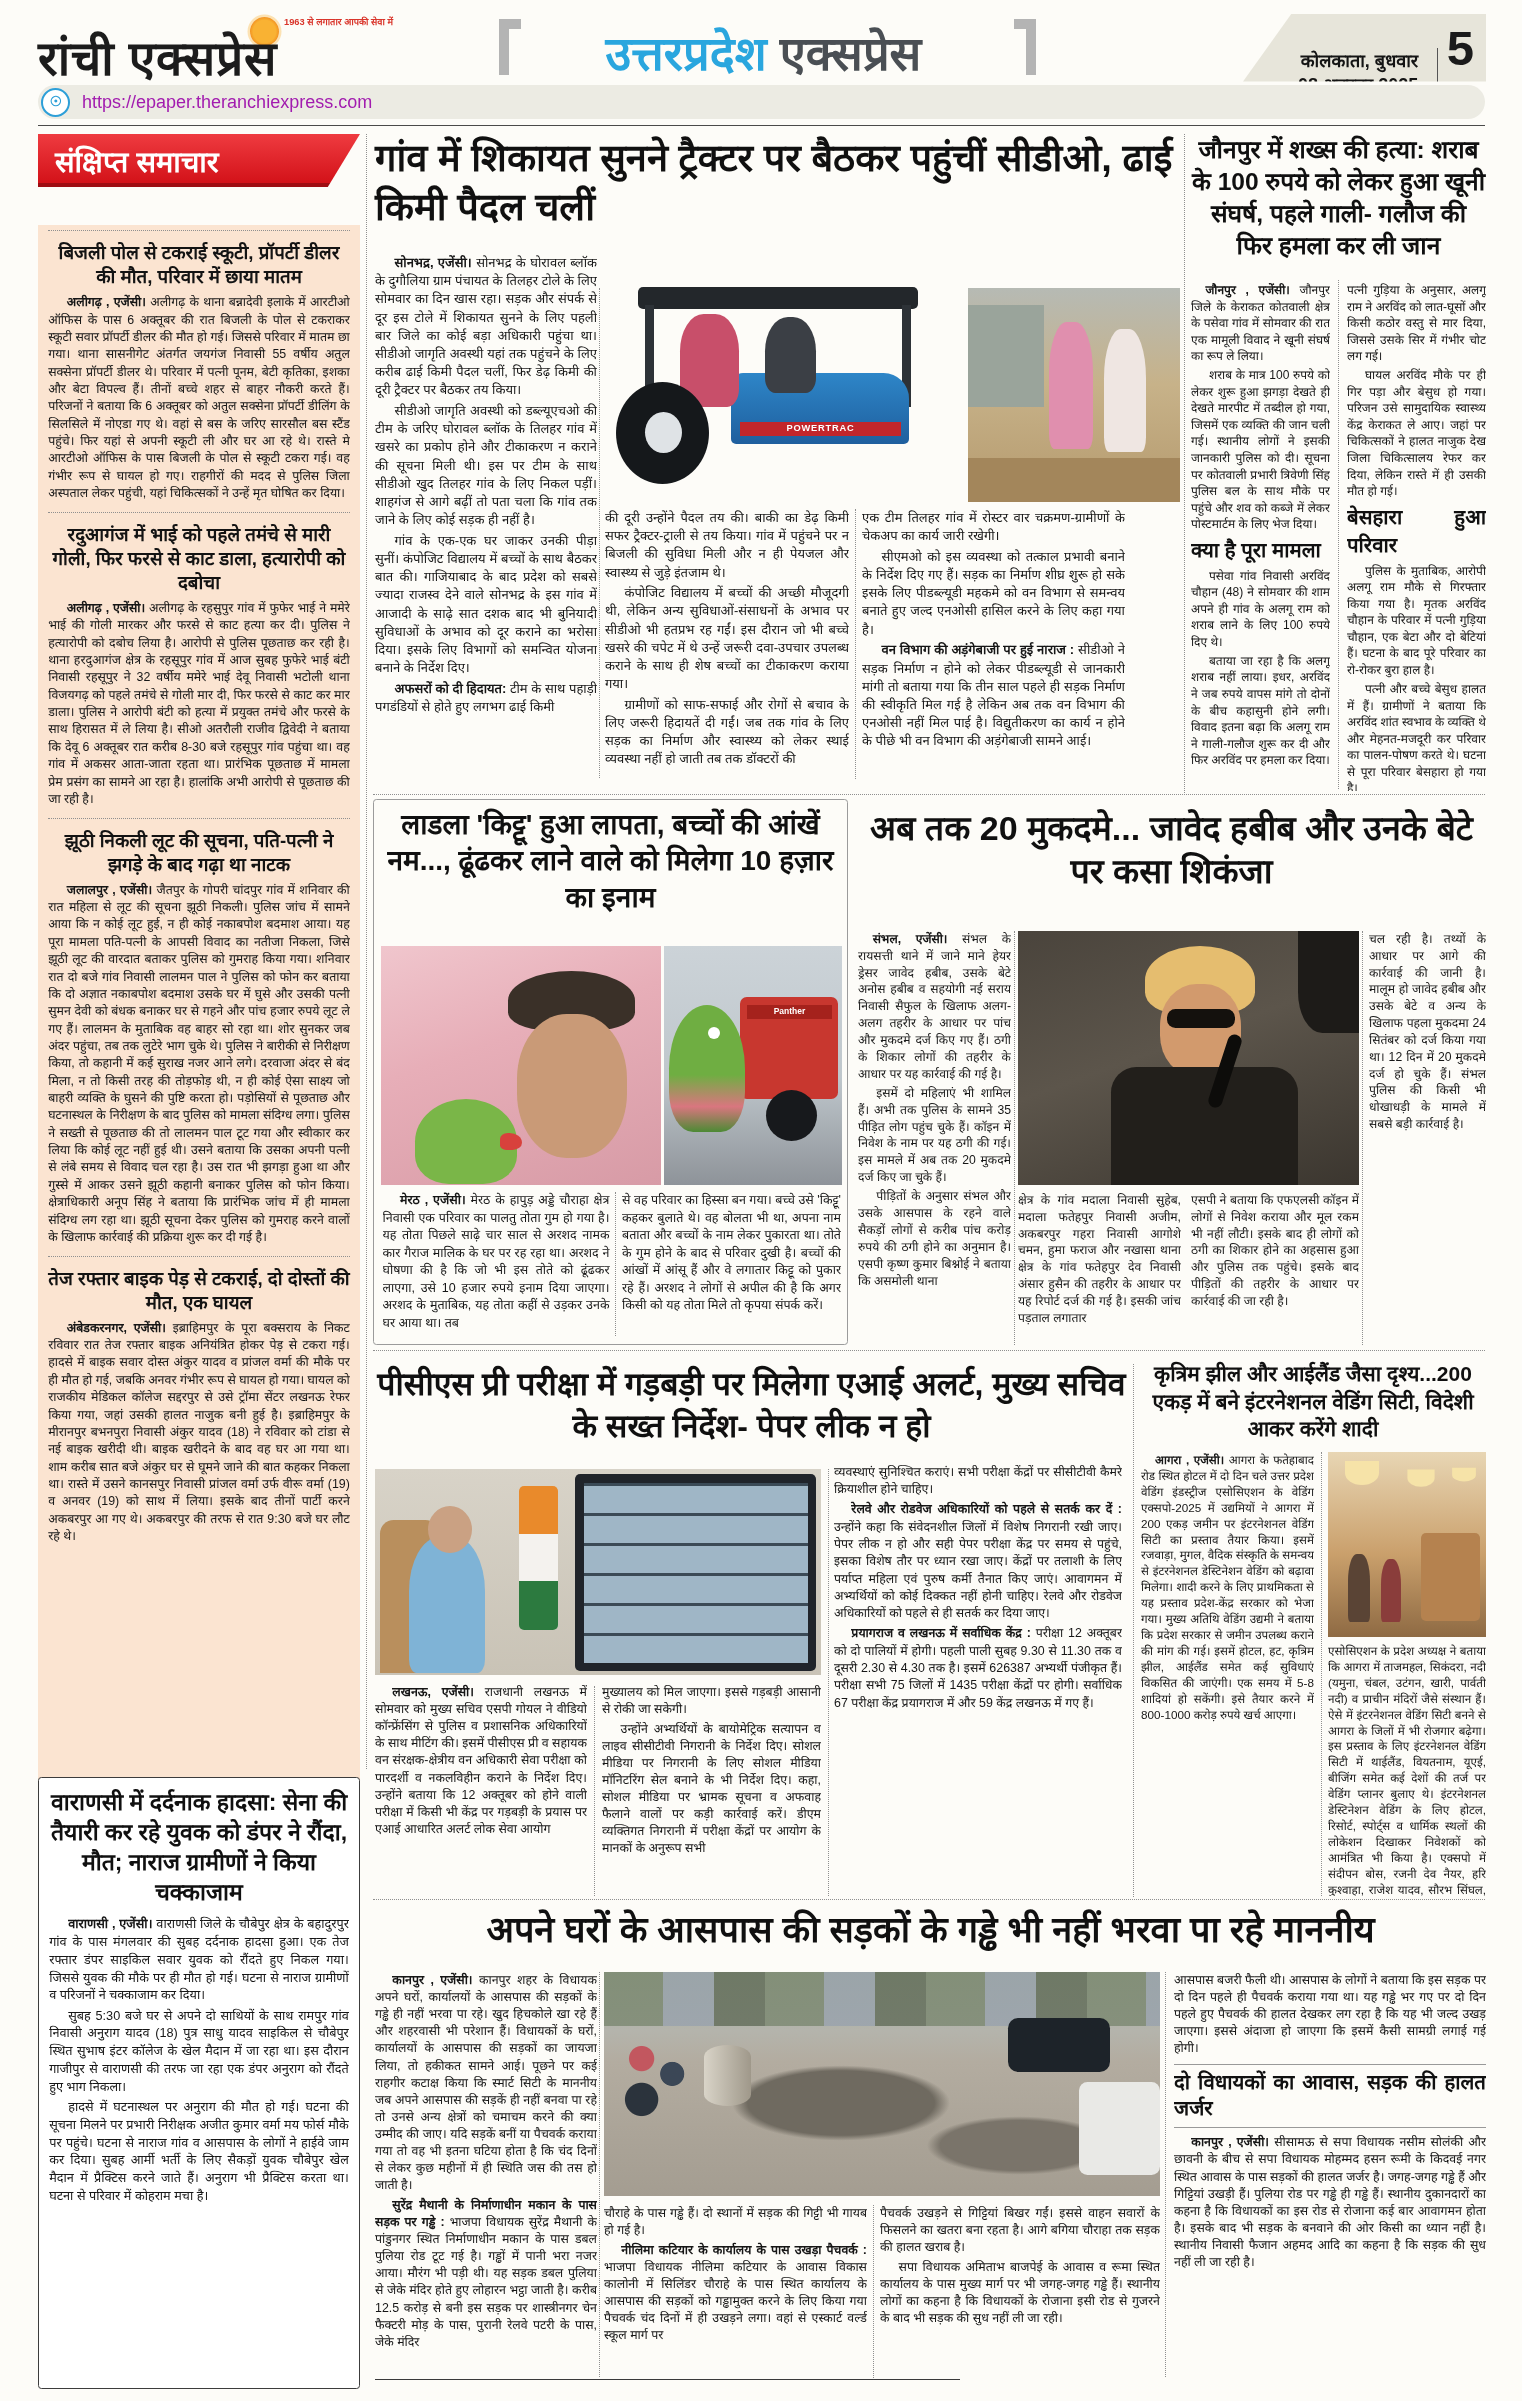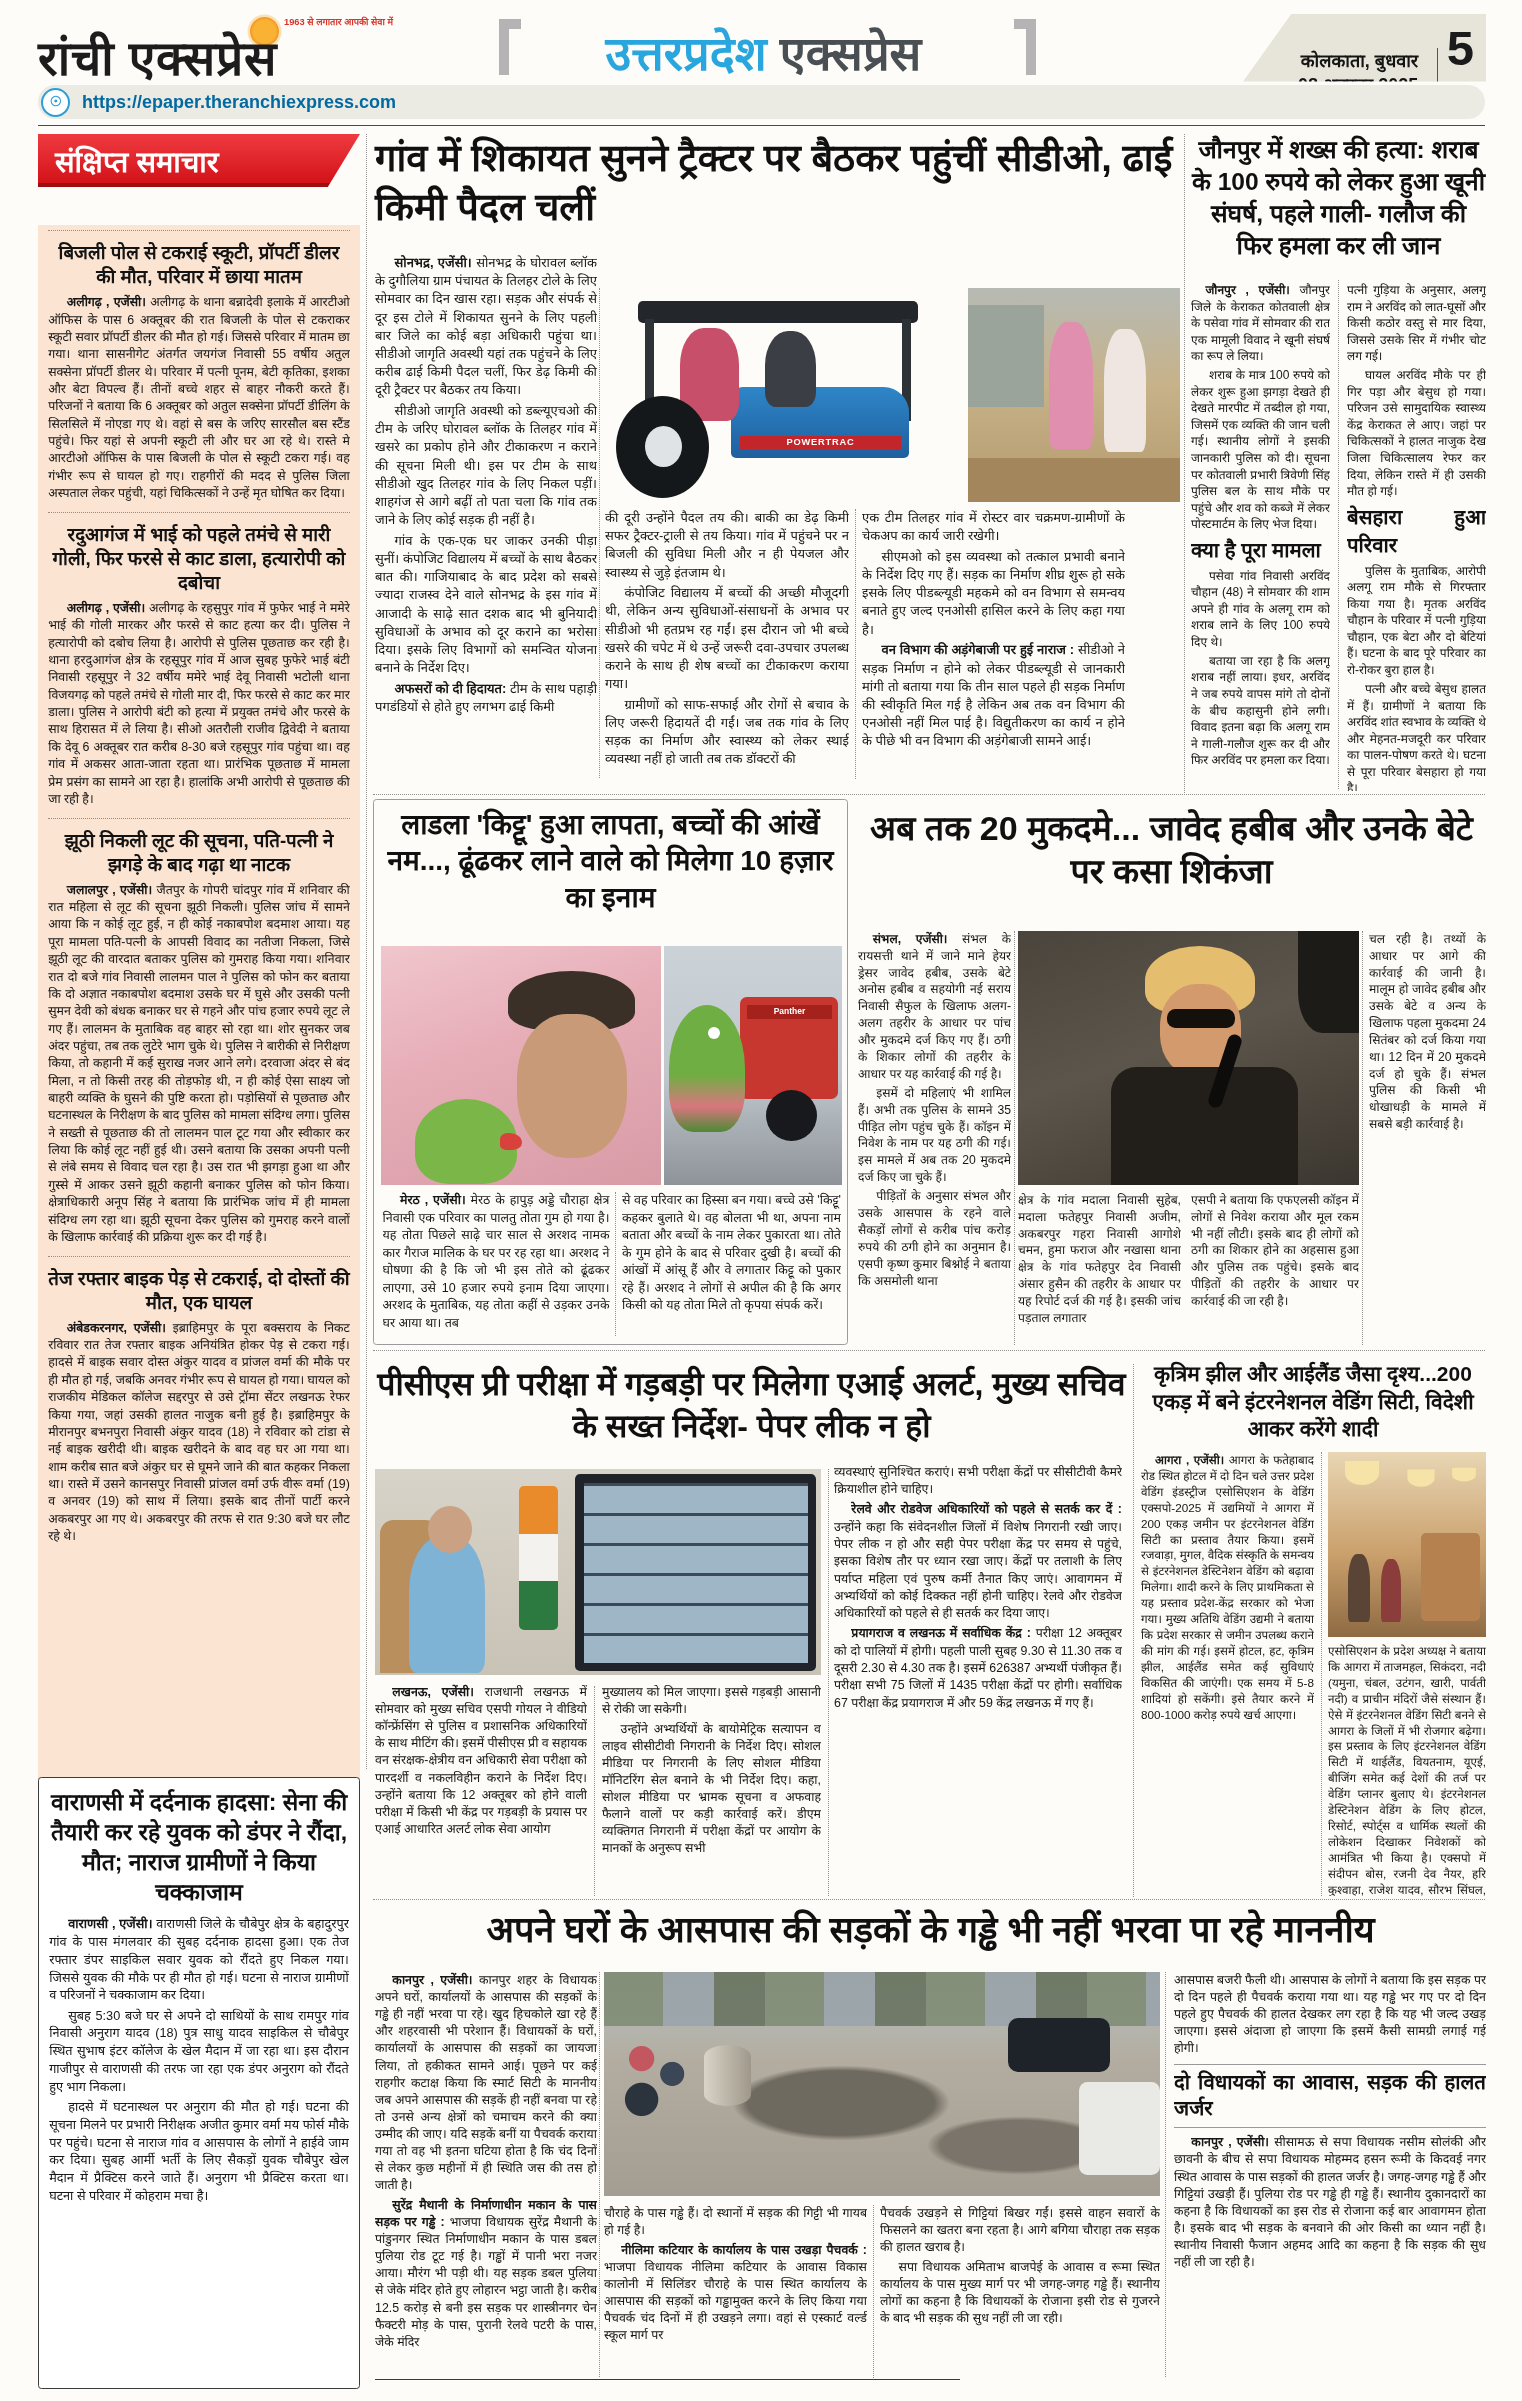--- a/index.html
+++ b/index.html
@@ -23,21 +23,21 @@
 <body>
 
 <div class="abs" style="left:38px;top:15.3px;width:365px;height:68px;">
   <div class="abs" style="left:212px;top:1.7px;width:29px;height:29px;border-radius:50%;background:radial-gradient(circle,#f9b233 0 55%,#f08a1d 75%,transparent 78%);box-shadow:0 0 0 2.5px rgba(249,178,51,.35);"></div>
   <div class="abs" style="left:246px;top:0;font-size:9.3px;color:#d9352b;font-weight:bold;">1963 से लगातार आपकी सेवा में</div>
   <div class="abs" style="left:0;top:8.5px;font-size:48px;font-weight:800;color:#1c1c1c;letter-spacing:0.8px;">रांची एक्सप्रेस</div>
 </div>
 
 <div class="abs" style="left:38px;top:85px;width:1447px;height:34px;background:#ecebe3;border-radius:17px;display:flex;align-items:center;">
   <span class="abs" style="left:3.4px;top:2.5px;width:29px;height:29px;border-radius:50%;background:#fff;border:2.5px solid #2d9fd8;box-sizing:border-box;text-align:center;line-height:24px;color:#2d9fd8;font-weight:bold;font-size:13.6px;">☉</span>
-  <span style="margin-left:44px;font-size:18px;font-weight:bold;color:#0369a1;">https://epaper.theranchiexpress.com</span>
+  <span style="margin-left:44px;font-size:18px;font-weight:normal;color:#a21caf;">https://epaper.theranchiexpress.com</span>
 </div>
 
 <div class="abs" style="left:499px;top:18.7px;width:22px;height:56px;border-left:10.2px solid #b4b4b4;border-top:10.2px solid #b4b4b4;box-sizing:border-box;"></div>
 <div class="abs" style="left:526px;top:20.4px;width:475px;height:59px;text-align:center;font-size:47px;font-weight:800;white-space:nowrap;">
   <span style="color:#2aa6de;">उत्तरप्रदेश</span>
   <span style="color:#4a4f54;">एक्सप्रेस</span>
 </div>
 <div class="abs" style="left:1014px;top:18.7px;width:22px;height:56px;border-right:10.2px solid #b4b4b4;border-top:10.2px solid #b4b4b4;box-sizing:border-box;"></div>
 
 <div class="abs" style="left:1243px;top:13.6px;width:243px;height:68px;background:#e7e5da;clip-path:polygon(20% 0,100% 0,100% 100%,0 100%);display:flex;align-items:center;justify-content:flex-end;">
@@ -98,21 +98,21 @@
 
 <div class="abs display" style="left:375px;top:134px;width:804px;font-size:38px;line-height:1.3;">गांव में शिकायत सुनने ट्रैक्टर पर बैठकर पहुंचीं सीडीओ, ढाई किमी पैदल चलीं</div>
 
 <div class="abs bt" style="left:375px;top:254px;width:222px;height:524px;font-size:13px;">
   <p class="ni" style="text-indent:1.5em;"><b>सोनभद्र, एजेंसी।</b> <span>सोनभद्र के घोरावल ब्लॉक के दुगौलिया ग्राम पंचायत के तिलहर टोले के लिए सोमवार का दिन खास रहा। सड़क और संपर्क से दूर इस टोले में शिकायत सुनने के लिए पहली बार जिले का कोई बड़ा अधिकारी पहुंचा था। सीडीओ जागृति अवस्थी यहां तक पहुंचने के लिए करीब ढाई किमी पैदल चलीं, फिर डेढ़ किमी की दूरी ट्रैक्टर पर बैठकर तय किया।</span></p>
   <p>सीडीओ जागृति अवस्थी को डब्ल्यूएचओ की टीम के जरिए घोरावल ब्लॉक के तिलहर गांव में खसरे का प्रकोप होने और टीकाकरण न कराने की सूचना मिली थी। इस पर टीम के साथ सीडीओ खुद तिलहर गांव के लिए निकल पड़ीं। शाहगंज से आगे बढ़ीं तो पता चला कि गांव तक जाने के लिए कोई सड़क ही नहीं है।</p>
   <p>गांव के एक-एक घर जाकर उनकी पीड़ा सुनीं। कंपोजिट विद्यालय में बच्चों के साथ बैठकर बात की। गाजियाबाद के बाद प्रदेश को सबसे ज्यादा राजस्व देने वाले सोनभद्र के इस गांव में आजादी के साढ़े सात दशक बाद भी बुनियादी सुविधाओं के अभाव को दूर कराने का भरोसा दिया। इसके लिए विभागों को समन्वित योजना बनाने के निर्देश दिए।</p>
   <p class="ni" style="text-indent:1.5em;"><b class="subhead-inline">अफसरों को दी हिदायत:</b> <span>टीम के साथ पहाड़ी पगडंडियों से होते हुए लगभग ढाई किमी</span></p>
 </div>
 
-<div class="ph" style="left:604px;top:294px;width:360px;height:214px;background:linear-gradient(180deg,#c9ced2 0%,#bfc5c9 35%,#b08a5e 60%,#9d7covered 100%,#9d7a50 100%);">
+<div class="ph" style="left:604px;top:280px;width:360px;height:214px;background:linear-gradient(180deg,#c9ced2 0%,#bfc5c9 35%,#b08a5e 60%,#9d7covered 100%,#9d7a50 100%);">
   <div style="left:34px;top:6.8px;width:280px;height:22px;background:#23272b;border-radius:5.1px;"></div>
   <div style="left:41px;top:25.4px;width:8.5px;height:102px;background:#2d3237;"></div>
   <div style="left:298px;top:25.4px;width:8.5px;height:102px;background:#2d3237;"></div>
   <div style="left:127px;top:93px;width:178px;height:71px;background:linear-gradient(180deg,#2e86c8,#1f5f9e);border-radius:12px 25.4px 5.1px 5.1px;"></div>
   <div style="left:136px;top:142px;width:161px;height:13.6px;background:#c2262b;color:#fff;font-size:9.3px;font-weight:bold;text-align:center;line-height:13.6px;letter-spacing:0.8px;"><span>POWERTRAC</span></div>
   <div style="left:76px;top:34px;width:59px;height:93px;background:#c84f6a;border-radius:40% 40% 20% 20%;"></div>
   <div style="left:161px;top:37px;width:51px;height:76px;background:#3b3f45;border-radius:45% 45% 20% 20%;"></div>
   <div style="left:12px;top:102px;width:93px;height:102px;background:#15181b;border-radius:50%;"></div>
   <div style="left:41px;top:132px;width:37px;height:41px;background:#dfe3e6;border-radius:50%;"></div>
 </div>

